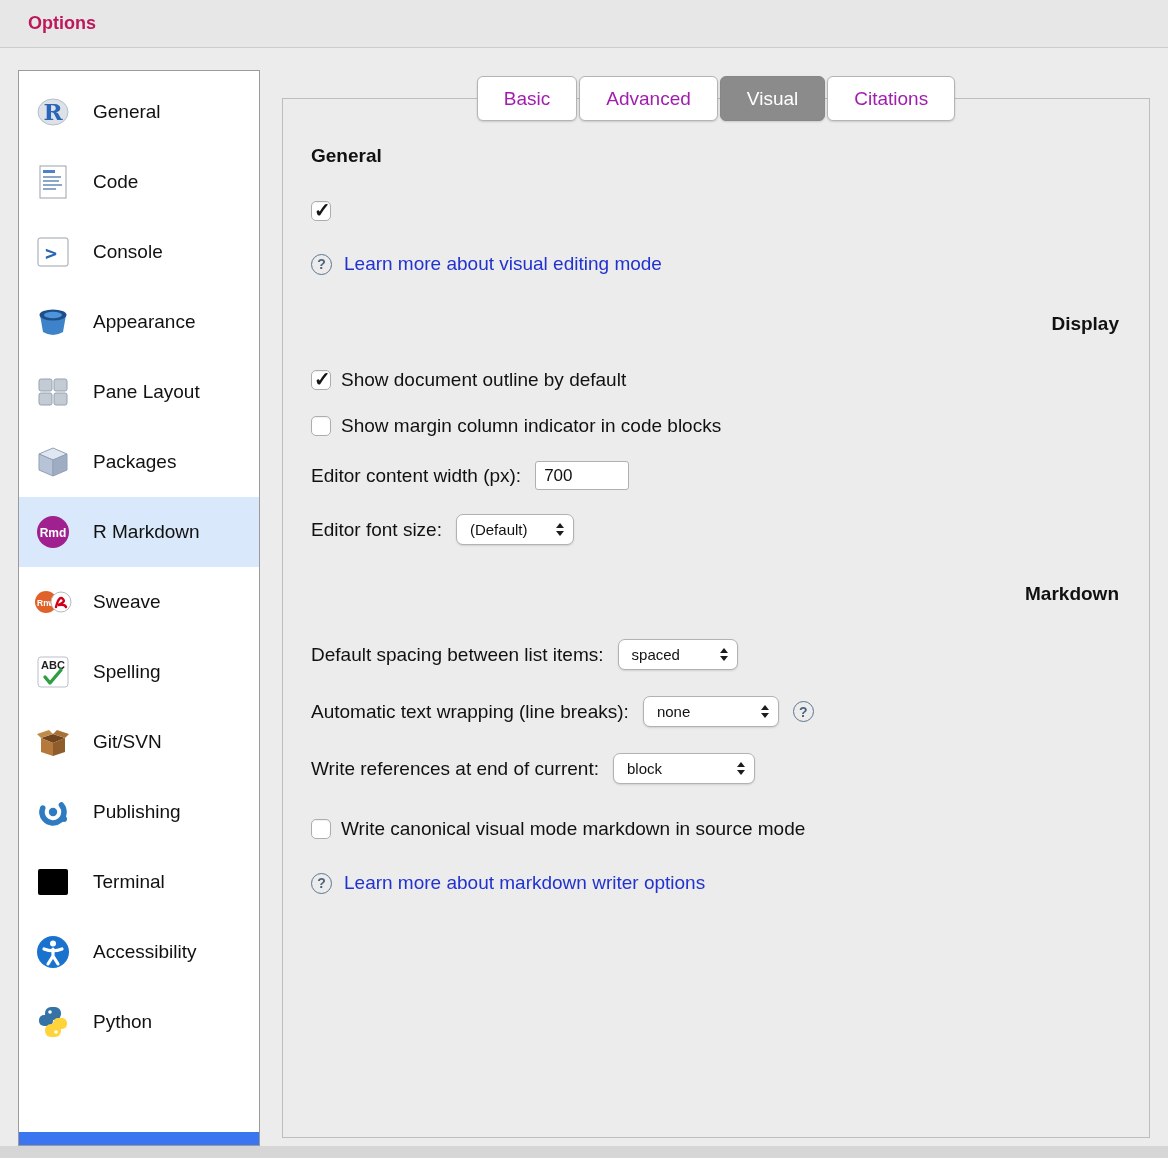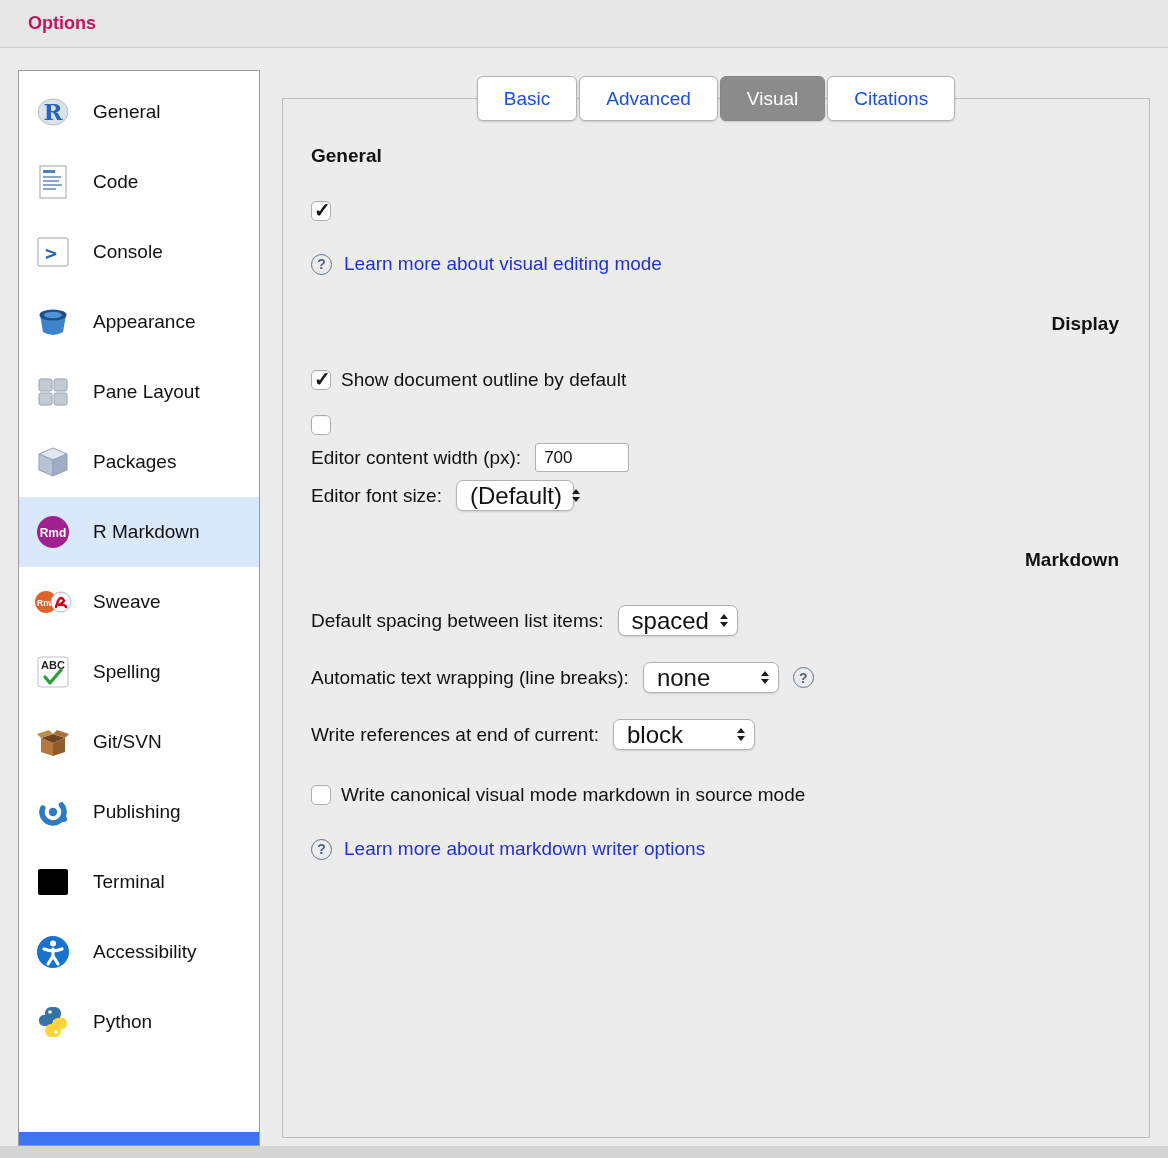--- a/index.html
+++ b/index.html
@@ -34,21 +34,21 @@
     position:absolute; left:282px; top:98px; width:868px; height:1040px;
     border:1px solid #bdbdbd; background:#ececec;
   }
   .tabs {
     position:absolute; top:-23px; left:0; right:0;
     display:flex; justify-content:center;
   }
   .tab {
     height:45px; padding:0 26px; display:flex; align-items:center;
     background:#ffffff; border:1px solid #b4b4b4; border-radius:6px;
-    margin:0 1px; font-size:19px; color:#1d4ed8;
+    margin:0 1px; font-size:19px; color:#a21caf;
     box-shadow:0 1px 2px rgba(0,0,0,0.15); cursor:default;
   }
   .tab.on { background:#8b8b8b; border-color:#868686; color:#ffffff; }
   
   .content { padding:46px 30px 0 28px; }
   .section-heading { font-size:19px; font-weight:bold; margin:0; }
   .cb-row { display:flex; align-items:center; gap:10px; font-size:19px; }
   .checkbox {
     width:20px; height:20px; background:#fff; border:1px solid #adadad; border-radius:5px;
     position:relative; flex:0 0 20px; box-shadow:inset 0 1px 1px rgba(0,0,0,0.06);
@@ -67,30 +67,30 @@
   .link { color:#2132cf; font-size:19px; text-decoration:none; cursor:pointer; }
   .field-row { display:flex; align-items:center; gap:14px; font-size:19px; }
   .text-input {
     width:94px; height:29px; border:1px solid #b0b0b0; border-radius:3px;
     background:#fff; font-size:17px; font-family:"Liberation Sans", sans-serif;
     padding:0 8px; color:#111;
   }
   .select {
     height:31px; background:#fff; border:1px solid #b2b2b2; border-radius:7px;
     display:inline-flex; align-items:center; padding:0 9px 0 13px; gap:10px;
-    font-size:24px; box-shadow:0 1px 2px rgba(0,0,0,0.12); cursor:default;
+    font-size:15px; box-shadow:0 1px 2px rgba(0,0,0,0.12); cursor:default;
   }
   .select .spin { display:flex; flex-direction:column; gap:3px; margin-left:auto; }
   .select .spin::before { content:""; display:block; border:4px solid transparent; border-bottom:5px solid #1c1c1c; }
   .select .spin::after  { content:""; display:block; border:4px solid transparent; border-top:5px solid #1c1c1c; }
   .w-default { width:118px; } .w-spaced { width:120px; } .w-none { width:136px; } .w-block { width:142px; }
   
   .mt-cb1 { margin-top:34px; } .mt-link { margin-top:32px; }
   .mt-head { margin-top:38px;text-align:right; } .mt-cb { margin-top:24px; }
-  .mt-field { margin-top:8px; } .mt-sel { margin-top:26px;text-align:right; }
+  .mt-field { margin-top:24px; } .mt-sel { margin-top:26px;text-align:right; }
 </style>
 </head>
 <body>
 
 <div class="titlebar">
   <span>Options</span>
 </div>
 
 <div class="sidebar">
   <div class="side-items">
@@ -292,20 +292,21 @@
 
     <h3 class="section-heading mt-head">Display</h3>
 
     <div class="cb-row mt-cb1">
       <span class="checkbox on"></span>
       <span>Show document outline by default</span>
     </div>
 
     <div class="cb-row mt-cb">
       <span class="checkbox"></span>
+      <span>Show margin column indicator in code blocks</span>
     </div>
 
     <div class="field-row mt-field">
       <span>Editor content width (px):</span>
       <input class="text-input" type="text" value="700" style="">
     </div>
 
     <div class="field-row mt-field">
       <span>Editor font size:</span>
       <span class="select w-default">

